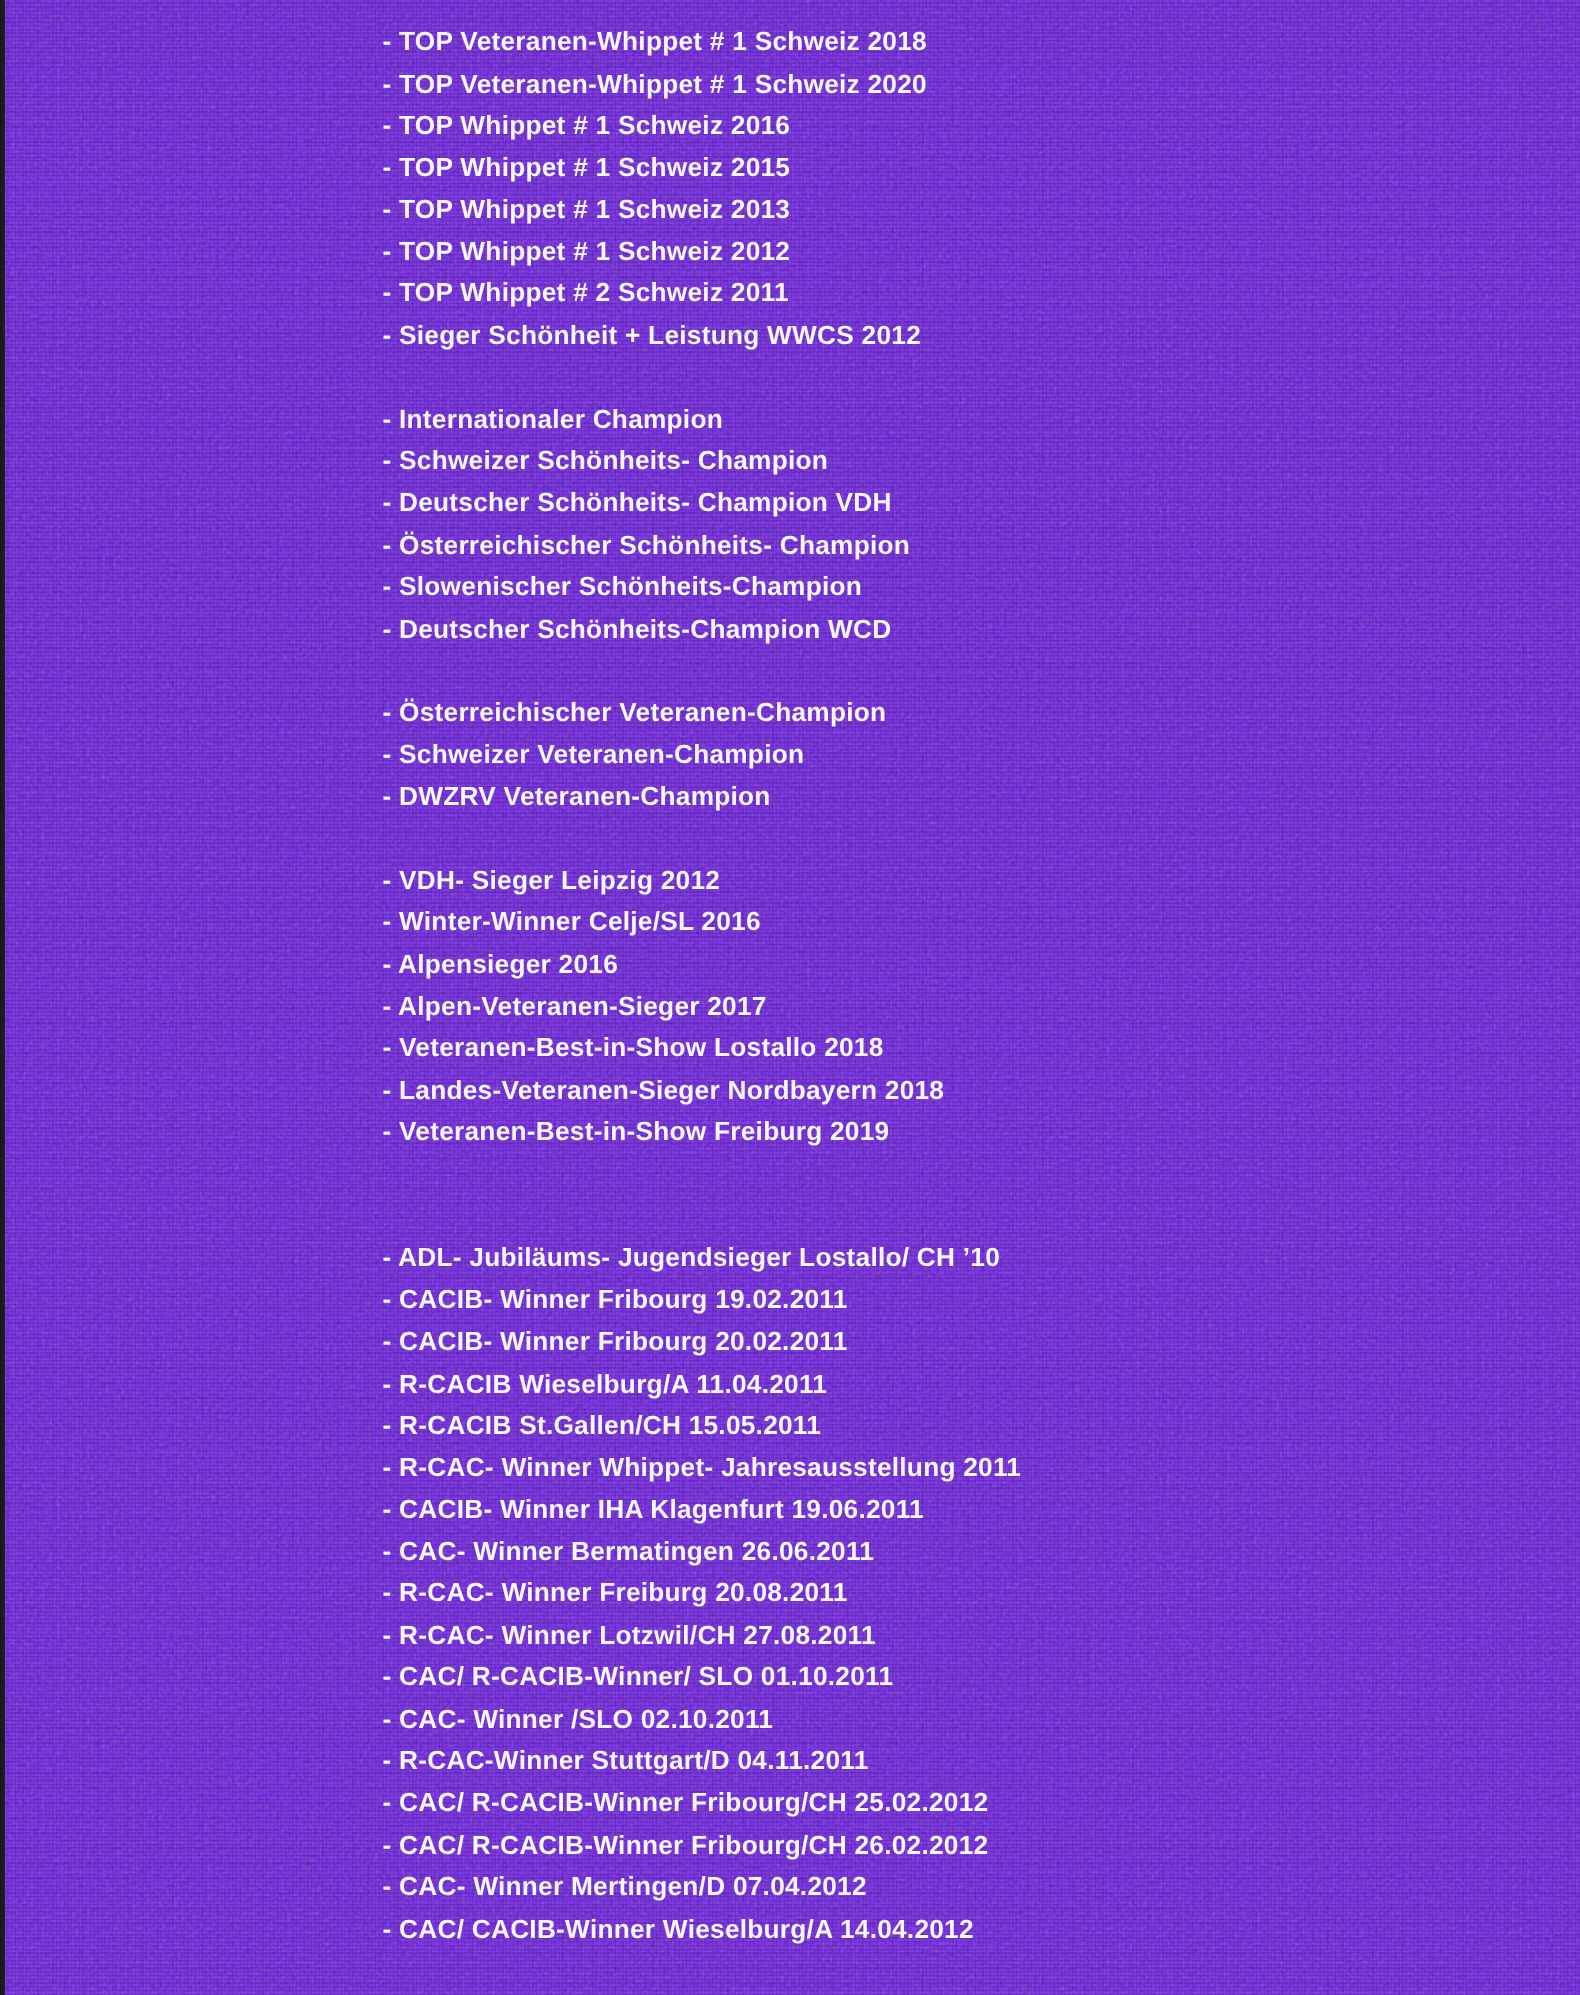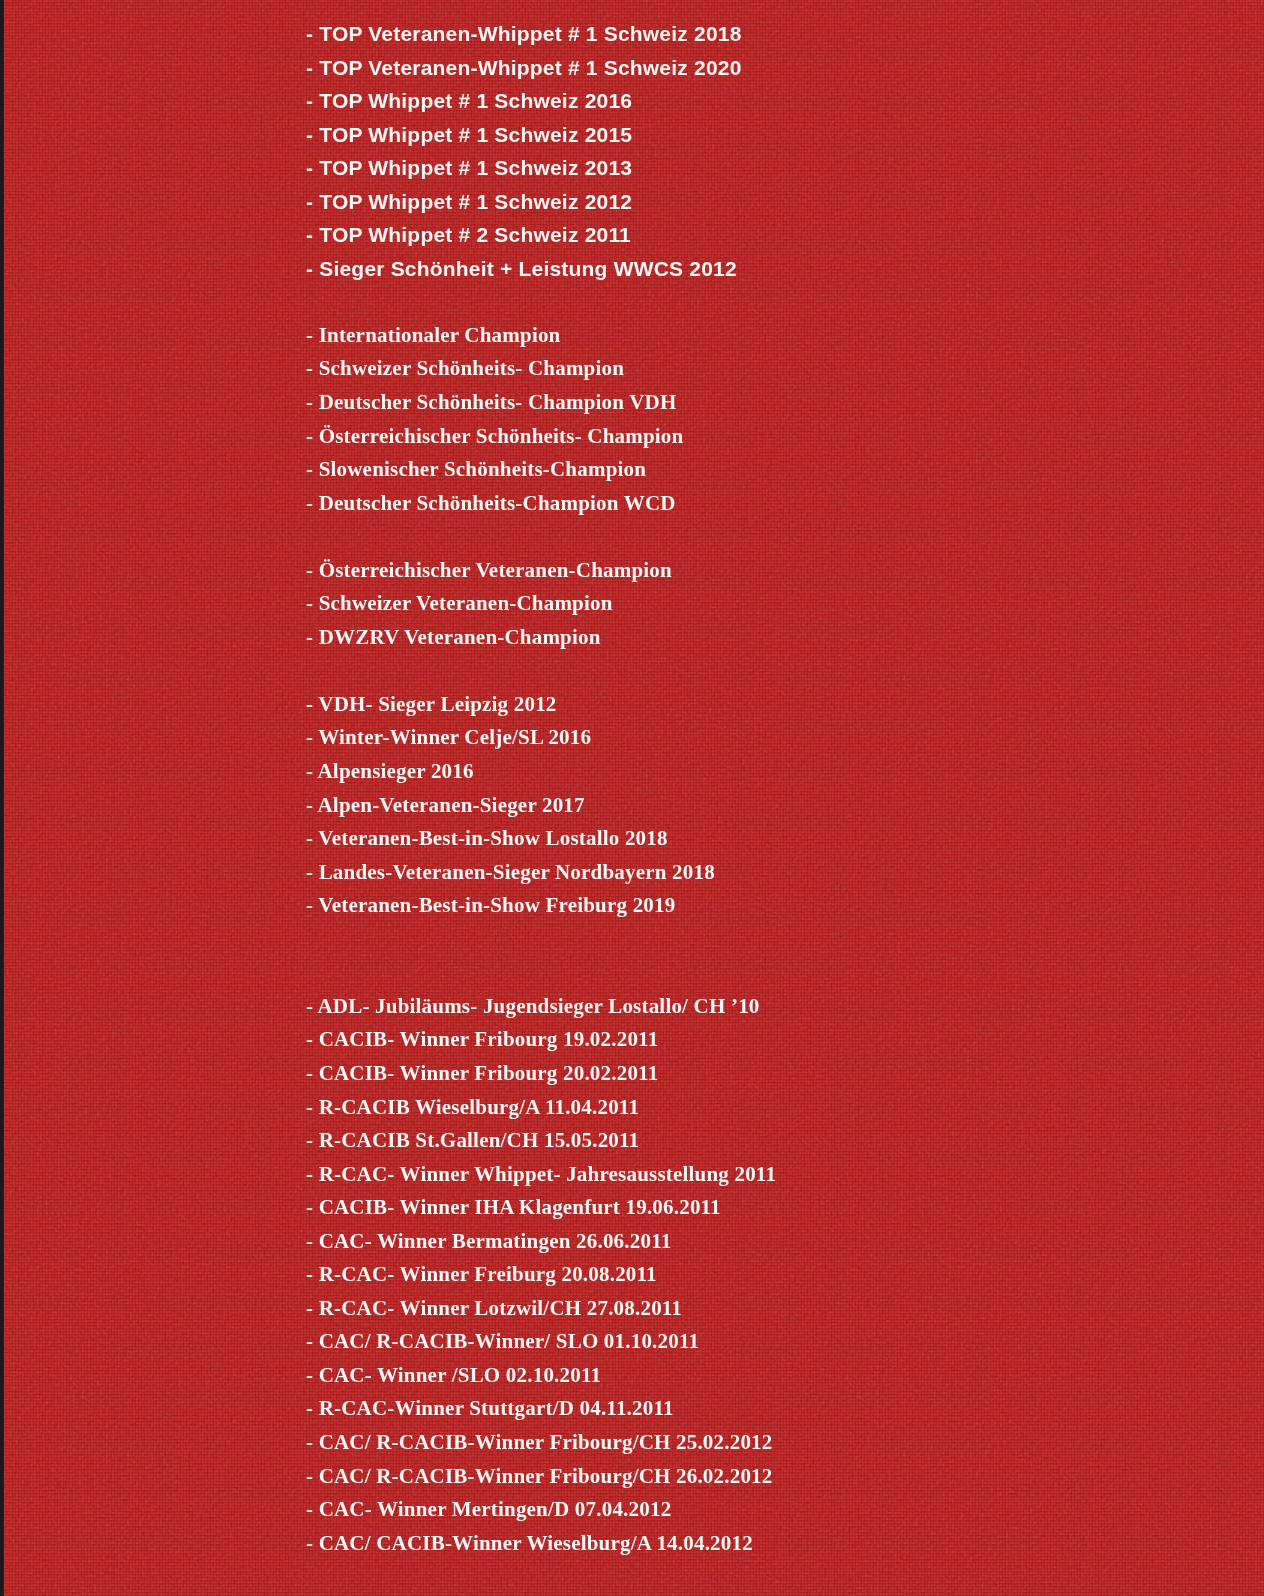--- a/index.html
+++ b/index.html
@@ -54,33 +54,32 @@
     left: 306px;
     top: 17px;
     font-weight: 700;
     font-size: 21px;
     line-height: 33.55px;
     letter-spacing: 0.2px;
     white-space: pre;
   }
   .section + .section {
     margin-top: 33.55px;
-    font-family: Liberation Serif, serif;
   }
   .section.big-gap {
     margin-top: 67.1px;
   }
   .line {
     min-height: 33.55px;
   }
 </style>
 </head>
 <body>
 
-<div class="screen" style="background: #b91c1c;">
+<div class="screen" style="background: #6d28d9;">
 
   <svg class="texture-svg" width="1264" height="1596" xmlns="http://www.w3.org/2000/svg">
     <filter id="fabricNoise" x="0" y="0" width="100%" height="100%">
       <feTurbulence type="fractalNoise" baseFrequency="0.33" numOctaves="3" stitchTiles="stitch" result="noise"></feTurbulence>
       <feColorMatrix in="noise" type="saturate" values="0"></feColorMatrix>
     </filter>
     <rect width="1264" height="1596" filter="url(#fabricNoise)"></rect>
   </svg>
 
   <div class="weave-overlay"></div>

